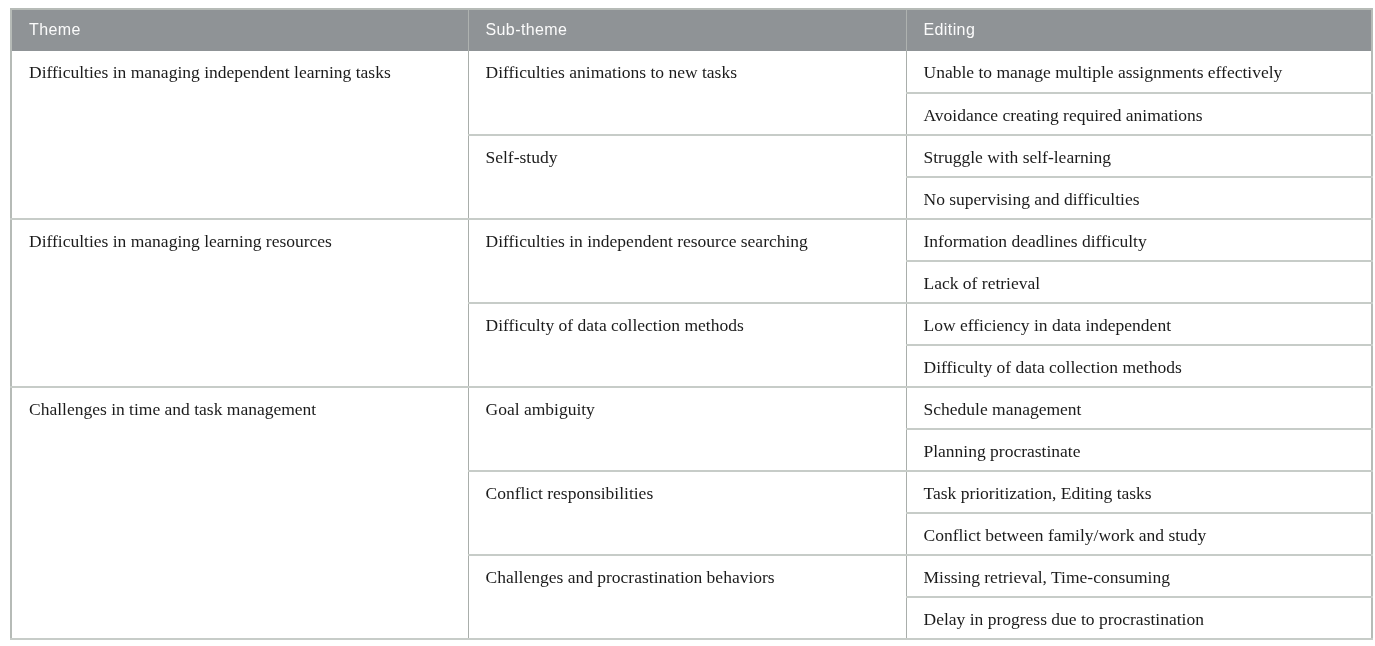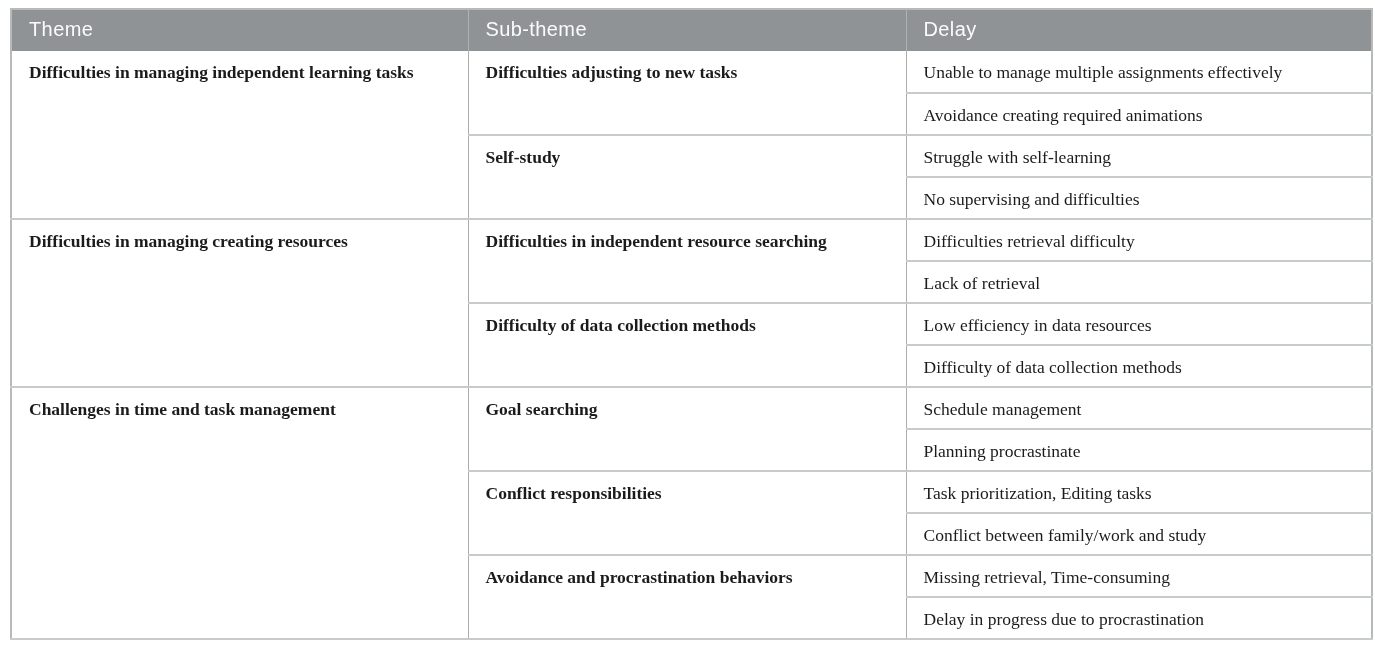--- a/index.html
+++ b/index.html
@@ -28,21 +28,21 @@
     height: 100%;
     border: 2px solid var(--outer-border, #b6bbb7);
   }
   thead tr {
     height: 42px;
   }
   th {
     background: var(--header-bg, #8f9396);
     color: var(--header-text, #fbfbfb);
     font-family: "Liberation Sans", sans-serif;
-    font-size: 20px;
+    font-size: 16px;
     font-weight: normal;
     letter-spacing: 0.4px;
     text-align: left;
     vertical-align: middle;
     padding: 0 14px 2px 17px;
   }
   th.divided {
     border-left: 1.5px solid var(--header-divider, #aeb2b0);
   }
   tbody tr {
@@ -51,21 +51,20 @@
   td {
     font-size: 17.5px;
     line-height: 23px;
     border-bottom: 2px solid var(--border-h, #c7ccc8);
     background: #ffffff;
     overflow: hidden;
   }
   td.theme-cell, td.sub-theme-cell {
     vertical-align: top;
     padding: 10px 14px 0 17px;
-    font-weight: bold;
   }
   td.coding-cell {
     vertical-align: middle;
     padding: 2px 14px 0 17px;
   }
   td.v-divided {
     border-left: 1.5px solid var(--border-v, #a9aeab);
   }
 </style>
 </head>
@@ -75,73 +74,73 @@
   <table class="coding-table">
     <colgroup>
       <col style="width:457px">
       <col style="width:438px">
       <col style="width:466px">
     </colgroup>
     <thead>
       <tr>
         <th>Theme</th>
         <th class="divided">Sub-theme</th>
-        <th class="divided">Delay</th>
+        <th class="divided">Editing</th>
       </tr>
     </thead>
     <tbody>
       <tr>
         <td class="theme-cell" rowspan="4">Difficulties in managing independent learning tasks</td>
-        <td class="sub-theme-cell v-divided" rowspan="2">Difficulties adjusting to new tasks</td>
+        <td class="sub-theme-cell v-divided" rowspan="2">Difficulties animations to new tasks</td>
         <td class="coding-cell v-divided">Unable to manage multiple assignments effectively</td>
       </tr>
       <tr>
         <td class="coding-cell v-divided">Avoidance creating required animations</td>
       </tr>
       <tr>
         <td class="sub-theme-cell v-divided" rowspan="2">Self-study</td>
         <td class="coding-cell v-divided">Struggle with self-learning</td>
       </tr>
       <tr>
         <td class="coding-cell v-divided">No supervising and difficulties</td>
       </tr>
 
       <tr>
-        <td class="theme-cell" rowspan="4">Difficulties in managing creating resources</td>
+        <td class="theme-cell" rowspan="4">Difficulties in managing learning resources</td>
         <td class="sub-theme-cell v-divided" rowspan="2">Difficulties in independent resource searching</td>
-        <td class="coding-cell v-divided">Difficulties retrieval difficulty</td>
+        <td class="coding-cell v-divided">Information deadlines difficulty</td>
       </tr>
       <tr>
         <td class="coding-cell v-divided">Lack of retrieval</td>
       </tr>
       <tr>
         <td class="sub-theme-cell v-divided" rowspan="2">Difficulty of data collection methods</td>
-        <td class="coding-cell v-divided">Low efficiency in data resources</td>
+        <td class="coding-cell v-divided">Low efficiency in data independent</td>
       </tr>
       <tr>
         <td class="coding-cell v-divided">Difficulty of data collection methods</td>
       </tr>
 
       <tr>
         <td class="theme-cell" rowspan="6">Challenges in time and task management</td>
-        <td class="sub-theme-cell v-divided" rowspan="2">Goal searching</td>
+        <td class="sub-theme-cell v-divided" rowspan="2">Goal ambiguity</td>
         <td class="coding-cell v-divided">Schedule management</td>
       </tr>
       <tr>
         <td class="coding-cell v-divided">Planning procrastinate</td>
       </tr>
       <tr>
         <td class="sub-theme-cell v-divided" rowspan="2">Conflict responsibilities</td>
         <td class="coding-cell v-divided">Task prioritization, Editing tasks</td>
       </tr>
       <tr>
         <td class="coding-cell v-divided">Conflict between family/work and study</td>
       </tr>
       <tr>
-        <td class="sub-theme-cell v-divided" rowspan="2">Avoidance and procrastination behaviors</td>
+        <td class="sub-theme-cell v-divided" rowspan="2">Challenges and procrastination behaviors</td>
         <td class="coding-cell v-divided">Missing retrieval, Time-consuming</td>
       </tr>
       <tr>
         <td class="coding-cell v-divided">Delay in progress due to procrastination</td>
       </tr>
     </tbody>
   </table>
 </div>
 
 </body></html>

